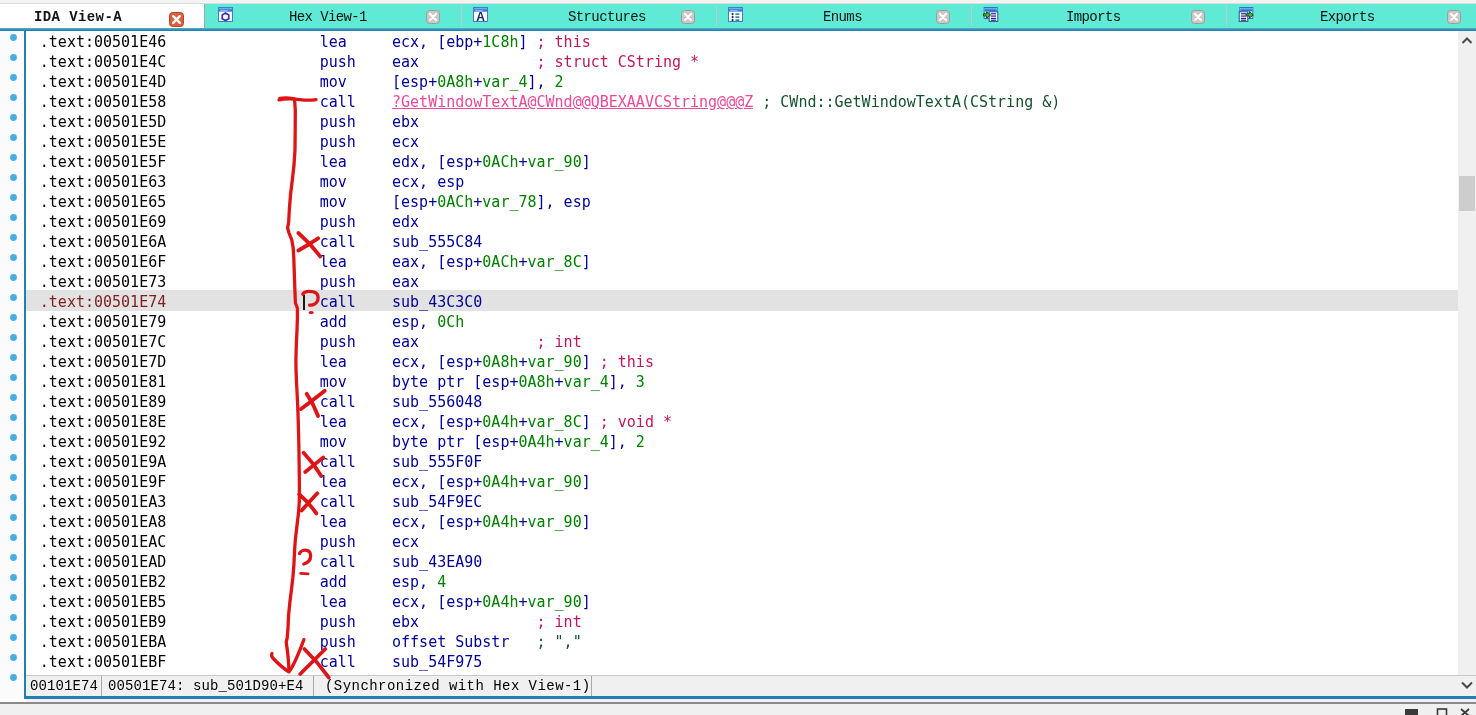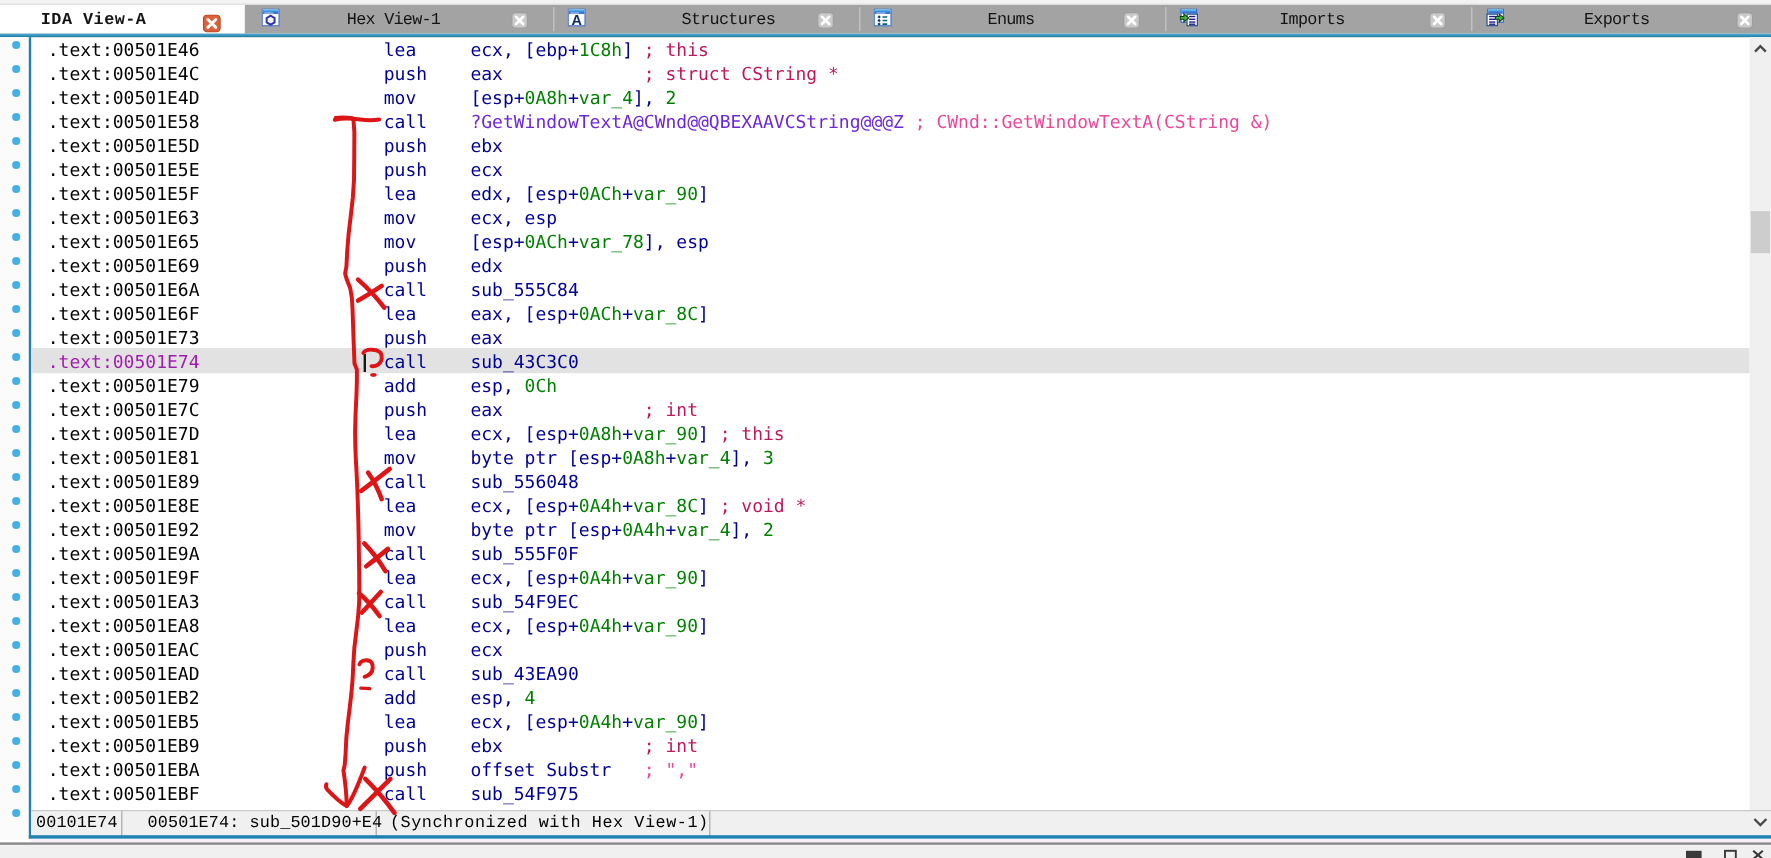--- a/index.html
+++ b/index.html
@@ -1,29 +1,29 @@
 <!DOCTYPE html>
 <html><head><meta charset="utf-8"><style>
 * { margin:0; padding:0; box-sizing:border-box; }
 html,body { width:1476px; height:715px; overflow:hidden; background:#ffffff; }
 body { position:relative; font-family:"Liberation Mono", monospace; }
-#tabbar { position:absolute; left:0; top:0; width:1476px; height:28px; background:#a3a3a3; }
+#tabbar { position:absolute; left:0; top:0; width:1476px; height:28px; background:#5eead4; }
 #tabbar .topstrip { position:absolute; left:0; top:0; width:1476px; height:4px; background:#f3f3f3; border-bottom:1px solid #dcdcdc; }
 .tab-active { position:absolute; left:0; top:4px; width:205px; height:24px; background:#ffffff; border-right:1px solid #a5a5a5; }
 .tsep { position:absolute; top:6px; height:20px; width:1px; background:#c8c8c8; }
 .ttext { position:absolute; top:10.2px; height:16px; font-size:14px; line-height:15px; color:#141414; letter-spacing:-0.62px; white-space:pre; }
 .ticon { position:absolute; top:7px; }
 .tclose { position:absolute; top:10px; }
 #blueline { position:absolute; left:0; top:28px; width:1476px; height:3px; background:linear-gradient(#55aecd, #1a7aa6); }
 #leftborder { position:absolute; left:24px; top:31px; width:2px; height:667px; background:#2080b4; }
 #gutter { position:absolute; left:0; top:31px; width:24px; height:669px; background:#fbfbfb; }
 #hl { position:absolute; left:26px; top:290px; width:1432px; height:21px; background:#e2e2e2; }
 #code { position:absolute; left:39.8px; top:32.4px; font-size:15px; line-height:20px; letter-spacing:0; white-space:pre; color:#000096; }
-.ka { color:#000000; } .sa { color:#a21caf; } .km { color:#000096; }
-.kg { color:#008000;margin-top:46px; } .kl { color:#6d28d9; } .kc { color:#be185d; } .kr { color:#ec4899; }
+.ka { color:#000000; } .sa { color:#7f1d1d; } .km { color:#000096; }
+.kg { color:#008000;margin-top:46px; } .kl { color:#ec4899;text-decoration:underline; } .kc { color:#be185d; } .kr { color:#14532d; }
 #caret { position:absolute; left:303px; top:294.6px; width:2.1px; height:15.4px; background:#181818; }
 #sb { position:absolute; left:1458px; top:31px; width:18px; height:664px; background:#f0f0f0; }
 #sbthumb { position:absolute; left:1459px; top:176px; width:16px; height:35px; background:#cdcdcd; }
 #statusbar { position:absolute; left:26px; top:675px; width:1450px; height:21px; background:#f0f0f0; border-top:1px solid #c9c9c9; }
 .scell { position:absolute; top:0; height:21px; border-right:1px solid #a9a9a9; }
 #stext { position:absolute; left:0; top:679px; width:1476px; font-size:14px; letter-spacing:0.1px; line-height:14px; color:#000000; white-space:pre; }
 #bblue { position:absolute; left:24px; top:696px; width:1452px; height:2.5px; background:#2080b4; }
 #bband { position:absolute; left:0; top:701.5px; width:1476px; height:13.5px; background:#f0f0f0; border-top:2px solid #8a8a8a; }
 #bband2 { position:absolute; left:26px; top:698.5px; width:1450px; height:3px; background:#f7f0f6; }
 .ann { position:absolute; left:0; top:0; pointer-events:none; }
@@ -203,21 +203,21 @@
 </svg>
 <div id="sbthumb"></div>
 <div id="statusbar">
   <div class="scell" style="left:0; width:76px;"></div>
   <div class="scell" style="left:76px; width:212px;"></div>
   <div class="scell" style="left:288px; width:277.5px;"></div>
 </div>
 <svg class="ann" style="left:1458px; top:678px; z-index:6;" width="18" height="18">
 <path class="chev" d="M4,4.5 L9,9.5 L14,4.5"></path>
 </svg>
-<div id="stext"><span style="position:absolute; left:30px;">00101E74</span><span style="position:absolute; left:123px;">00501E74: sub_501D90+E4</span><span style="position:absolute; left:325px; letter-spacing:0.45px;">(Synchronized with Hex View-1)</span></div>
+<div id="stext"><span style="position:absolute; left:30px;">00101E74</span><span style="position:absolute; left:108px;">00501E74: sub_501D90+E4</span><span style="position:absolute; left:325px; letter-spacing:0.45px;">(Synchronized with Hex View-1)</span></div>
 <div id="bblue"></div>
 <div id="bband2"></div>
 <div id="bband"></div>
 <svg class="ann" style="left:1395px; top:704px;" width="81" height="11" viewBox="0 0 81 11">
 <rect x="10" y="5" width="13" height="7" fill="#3a3a3a"></rect>
 <rect x="42.5" y="5" width="9" height="7" fill="none" stroke="#3a3a3a" stroke-width="1.6"></rect>
 <path d="M66,5 L74,12 M74,5 L66,12" stroke="#3a3a3a" stroke-width="1.8"></path>
 </svg>
 <svg class="ann" width="1476" height="715">
     <path d="M279,99.8 C286,98.2 294,98.8 300,99.6 C306,100.3 312,100.2 316,99.6" class="rp"></path>

